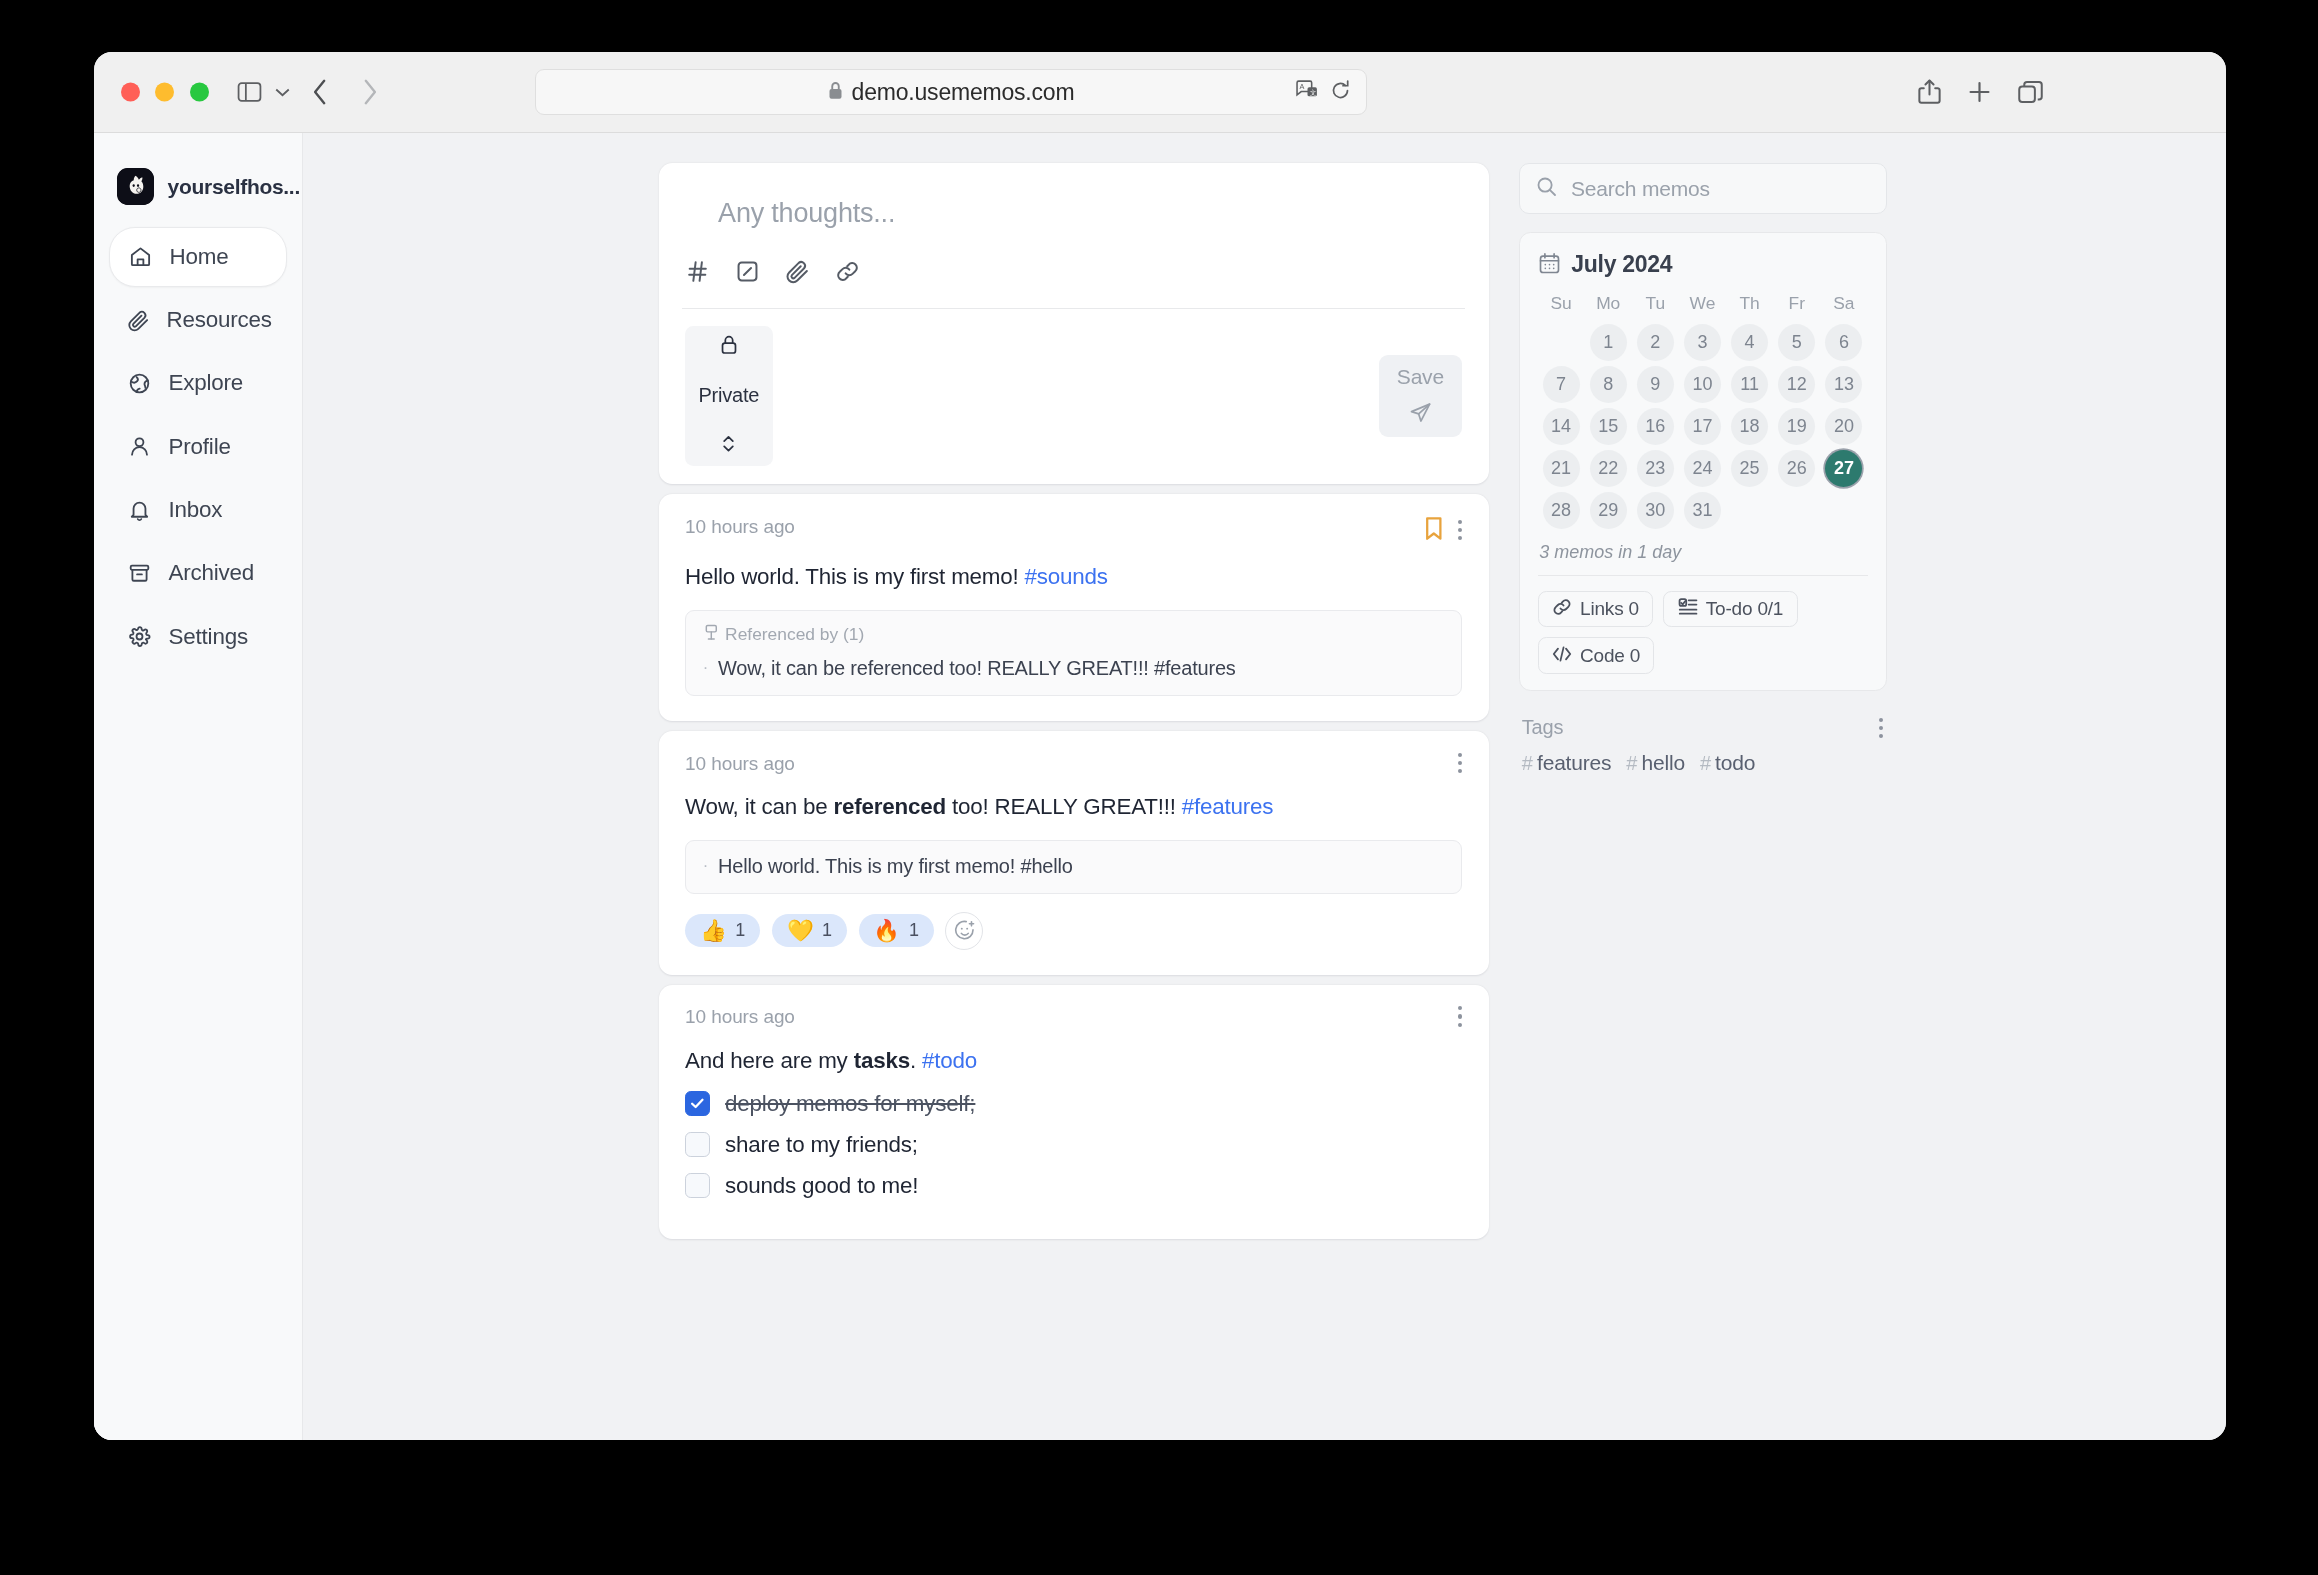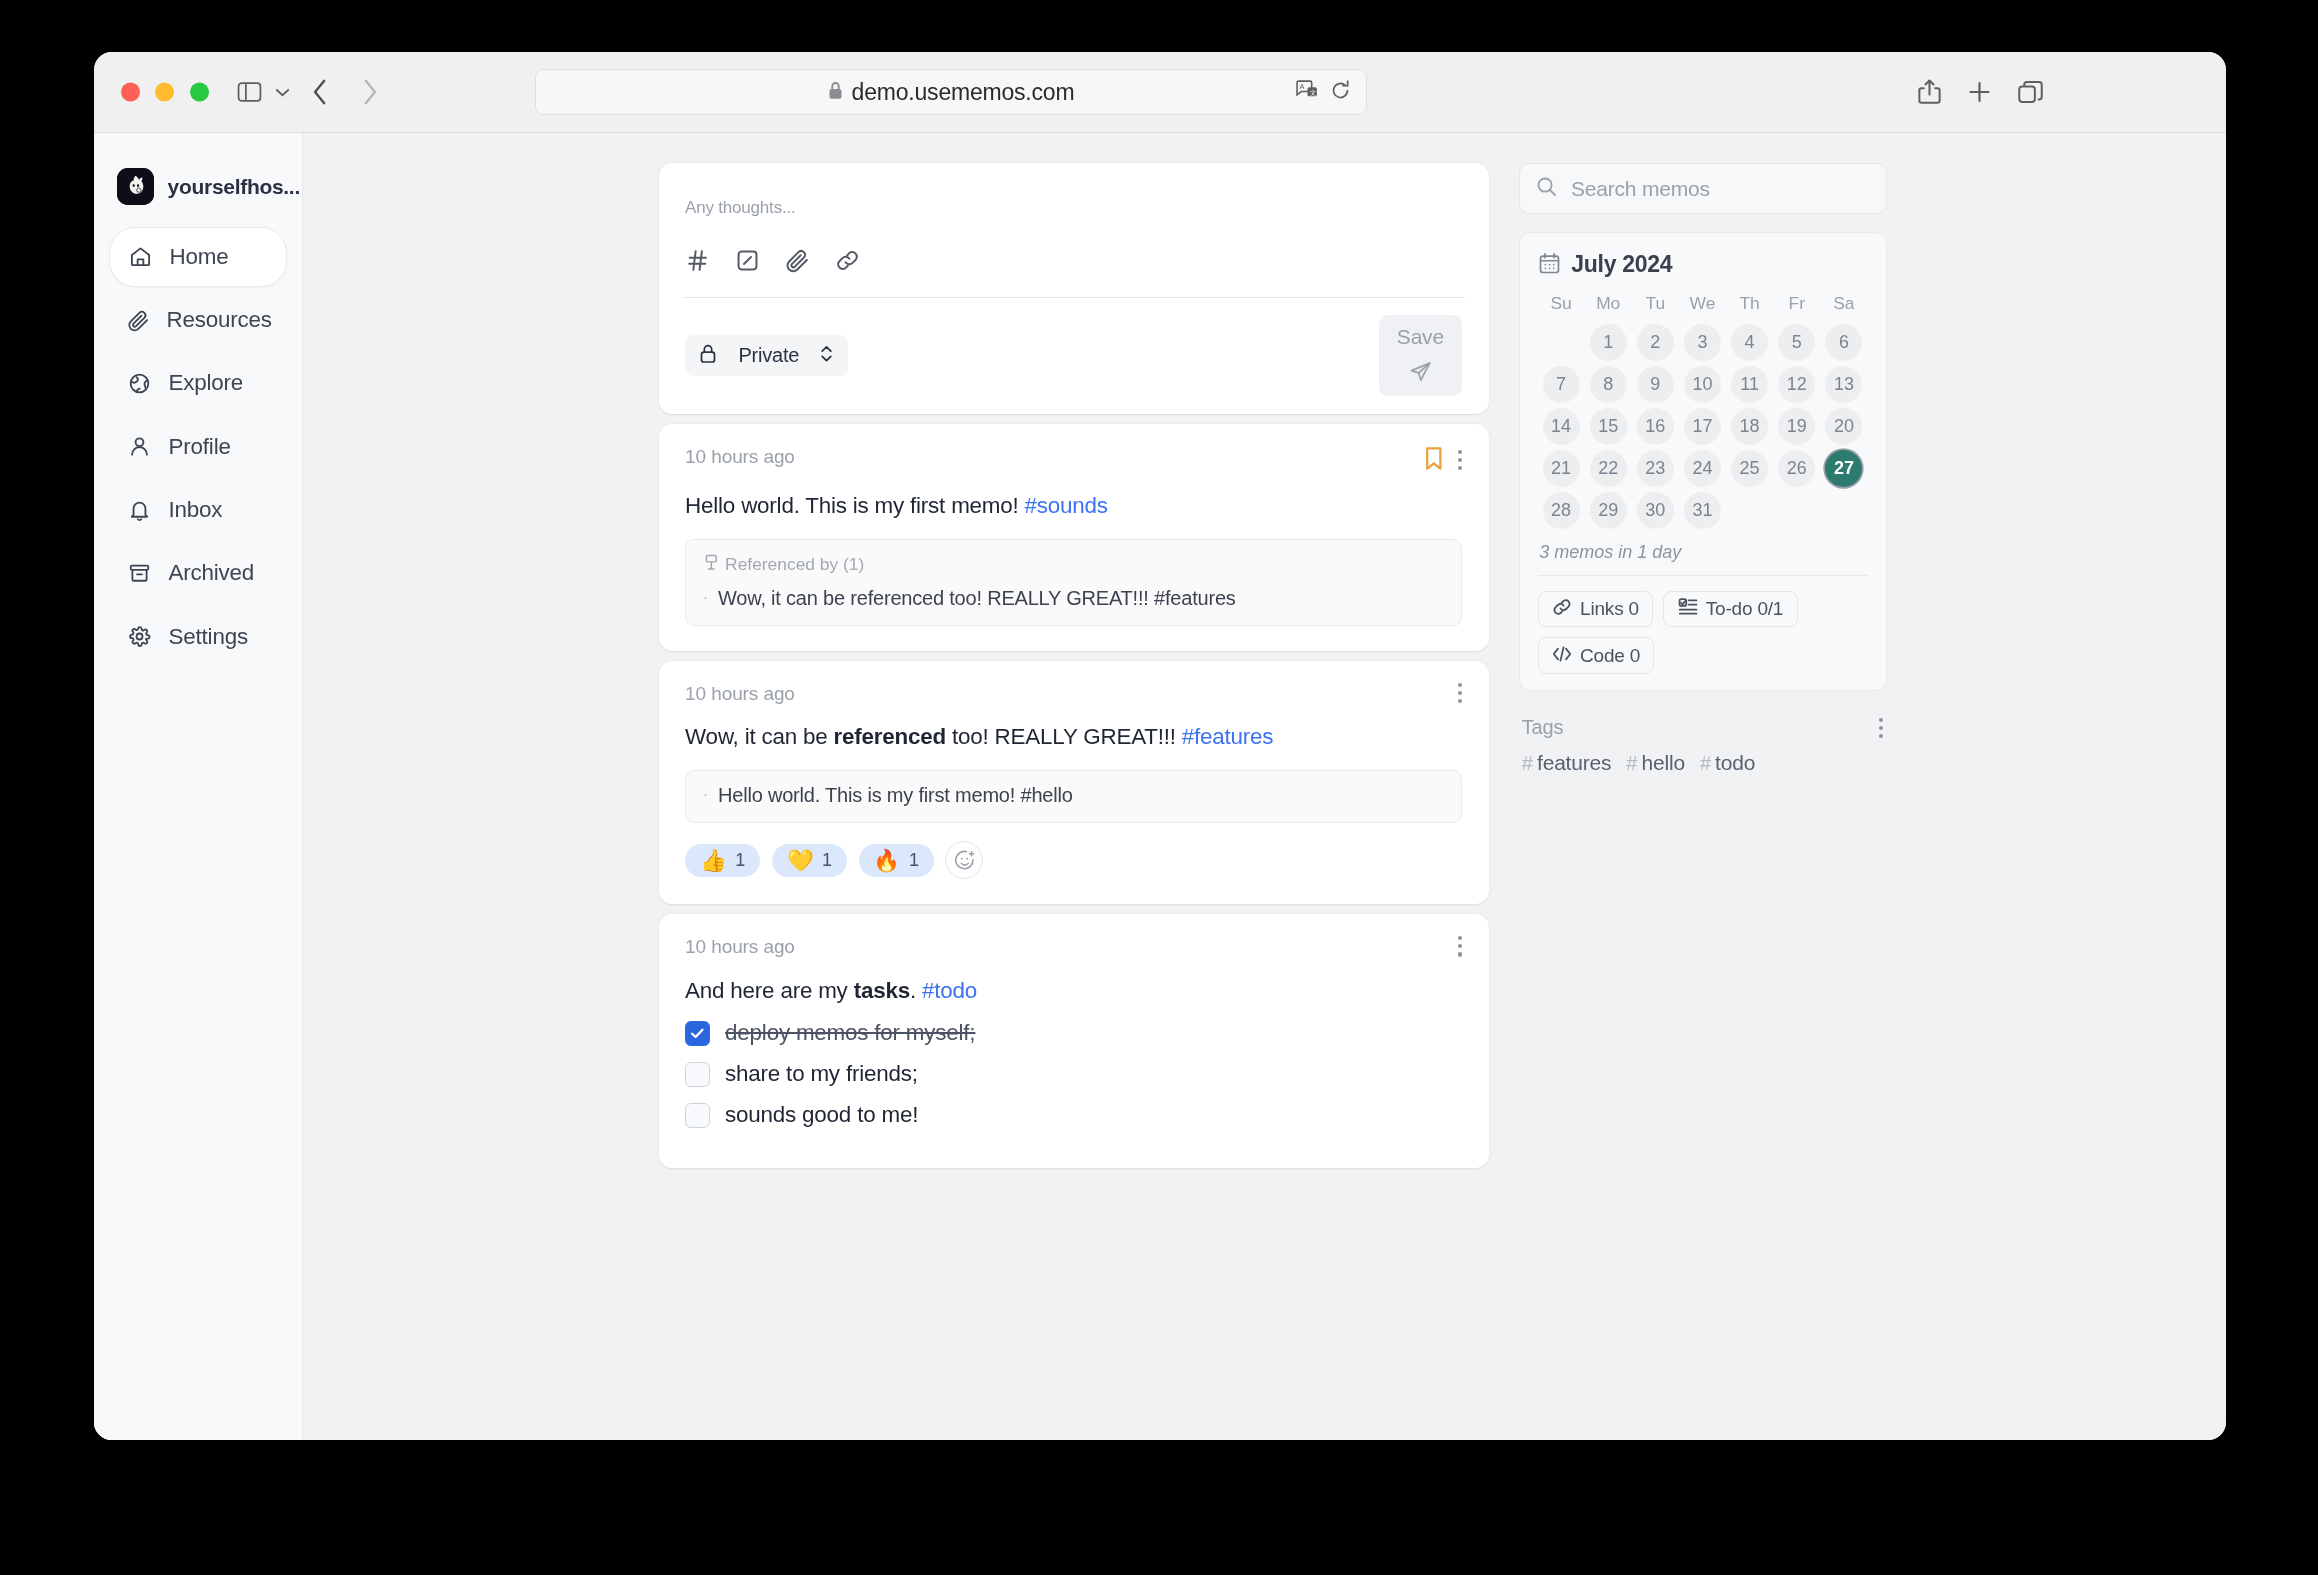--- a/index.html
+++ b/index.html
@@ -135,36 +135,37 @@
 
   .card {
     background: #ffffff;
     border-radius: 13.3px;
     box-shadow: 0 0.8px 2.5px rgba(16,24,40,0.06), 0 0.8px 1.7px rgba(16,24,40,0.04);
   }
 
   
   #editor { padding: 23px 26.6px 18px 26.6px; margin-bottom: 10px; }
   #editor-placeholder {
-    font-size: 17px; color: #9aa1ab; letter-spacing: -0.2px;
+    font-size: 27px; color: #9aa1ab; letter-spacing: -0.2px;
     padding: 11.6px 0 30px 0;
+    margin-left: 33px;
   }
   #editor-tools {
     display: flex; align-items: center; gap: 25px;
     color: #555b65; padding-bottom: 21.6px;
   }
   #editor-divider { height: 0.8px; background: #e8e9eb; margin: 0 -3.3px; }
   #editor-bottom {
     display: flex; align-items: center; justify-content: space-between;
     padding-top: 16.6px;
   }
   #visibility-select {
-    display: flex; align-items: center; gap: 20px;
+    display: flex; align-items: center; gap: 26px;
     background: #f4f5f7; border-radius: 8.3px;
-    padding: 8.3px 13.3px; color: #2b3140;
+    padding: 8.3px 13.3px; color: #2b3140; flex-direction: column;
   }
   #visibility-label { font-size: 20px; letter-spacing: -0.2px; }
   #save-button {
     display: flex; align-items: center; gap: 11.6px;
     background: #eff1f4; border-radius: 9px;
     padding: 10px 18px; color: #9aa1ab; flex-direction: column;
   }
   #save-label { font-size: 21px; letter-spacing: -0.2px; }
 
   

